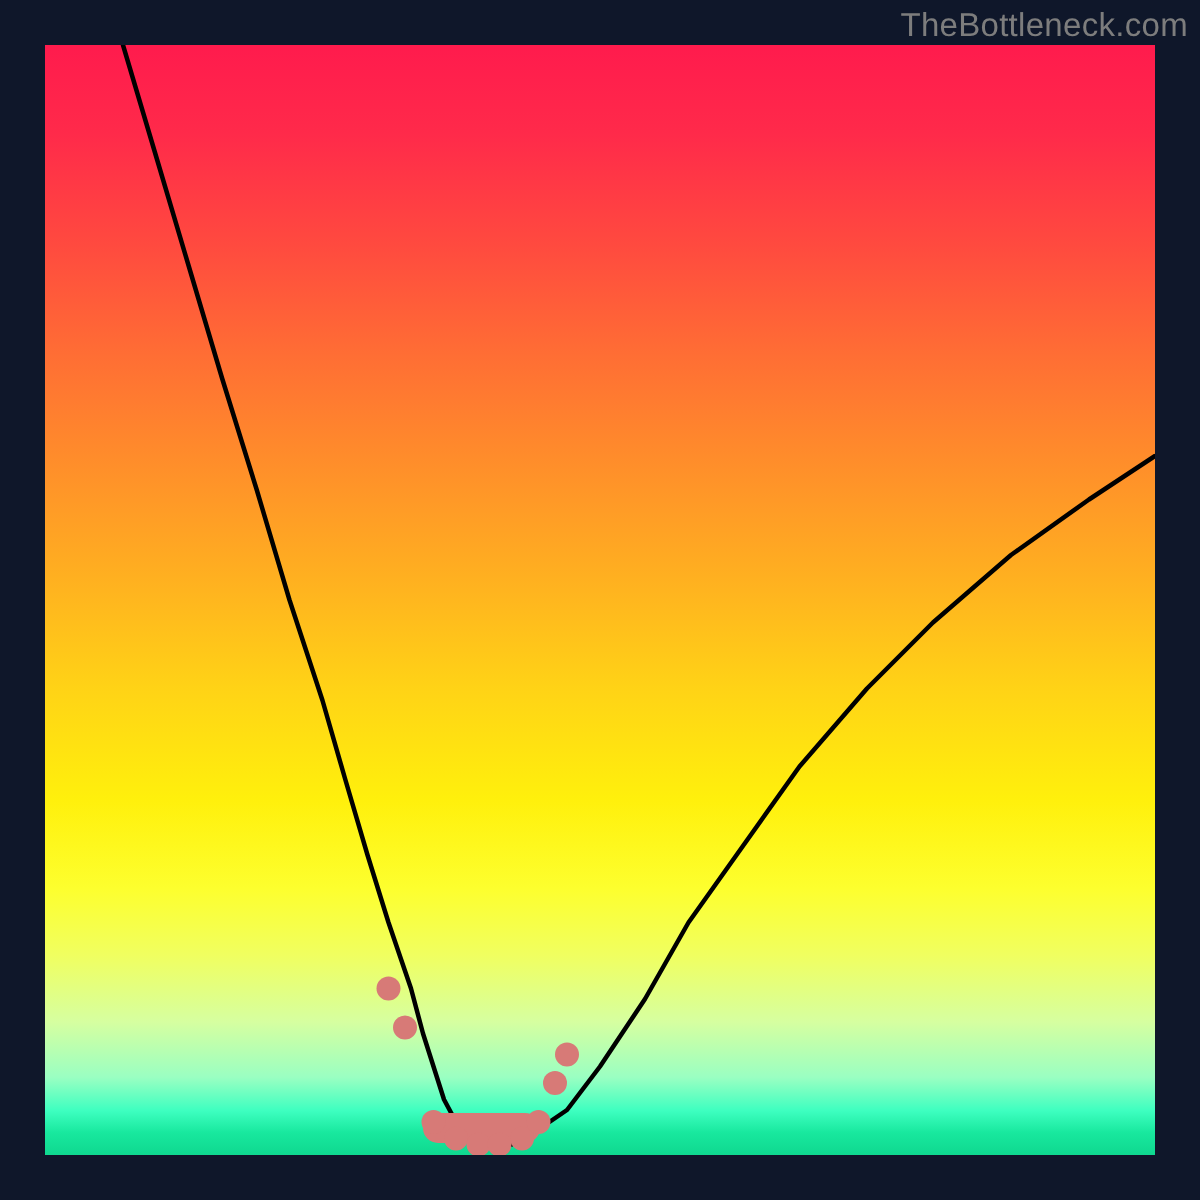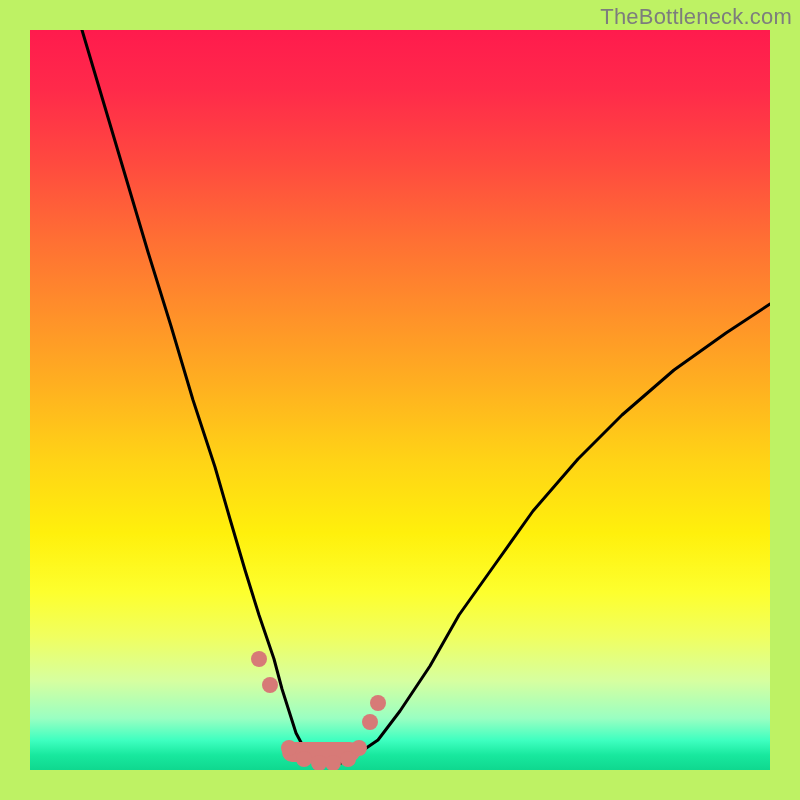--- a/index.html
+++ b/index.html
@@ -7,21 +7,21 @@
     padding: 0;
     width: 800px;
     height: 800px;
     overflow: hidden;
     background: #000;
     font-family: Arial, Helvetica, sans-serif;
   }
   .frame {
     position: absolute;
     inset: 0;
-    background: #bef264;
+    background: #0f172a;
     text-decoration: underline;
   }
   .plot {
     position: absolute;
     left: 30px;
     top: 30px;
     width: 740px;
     height: 740px;
     overflow: hidden;
   }

